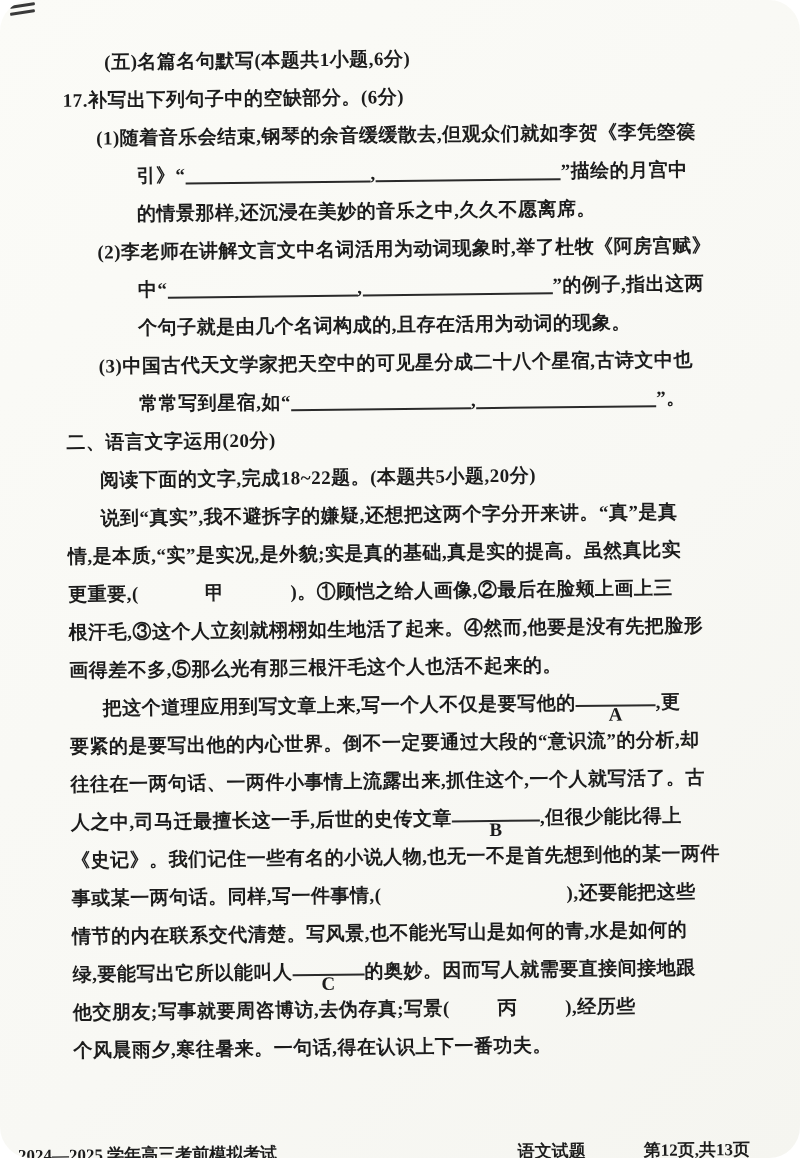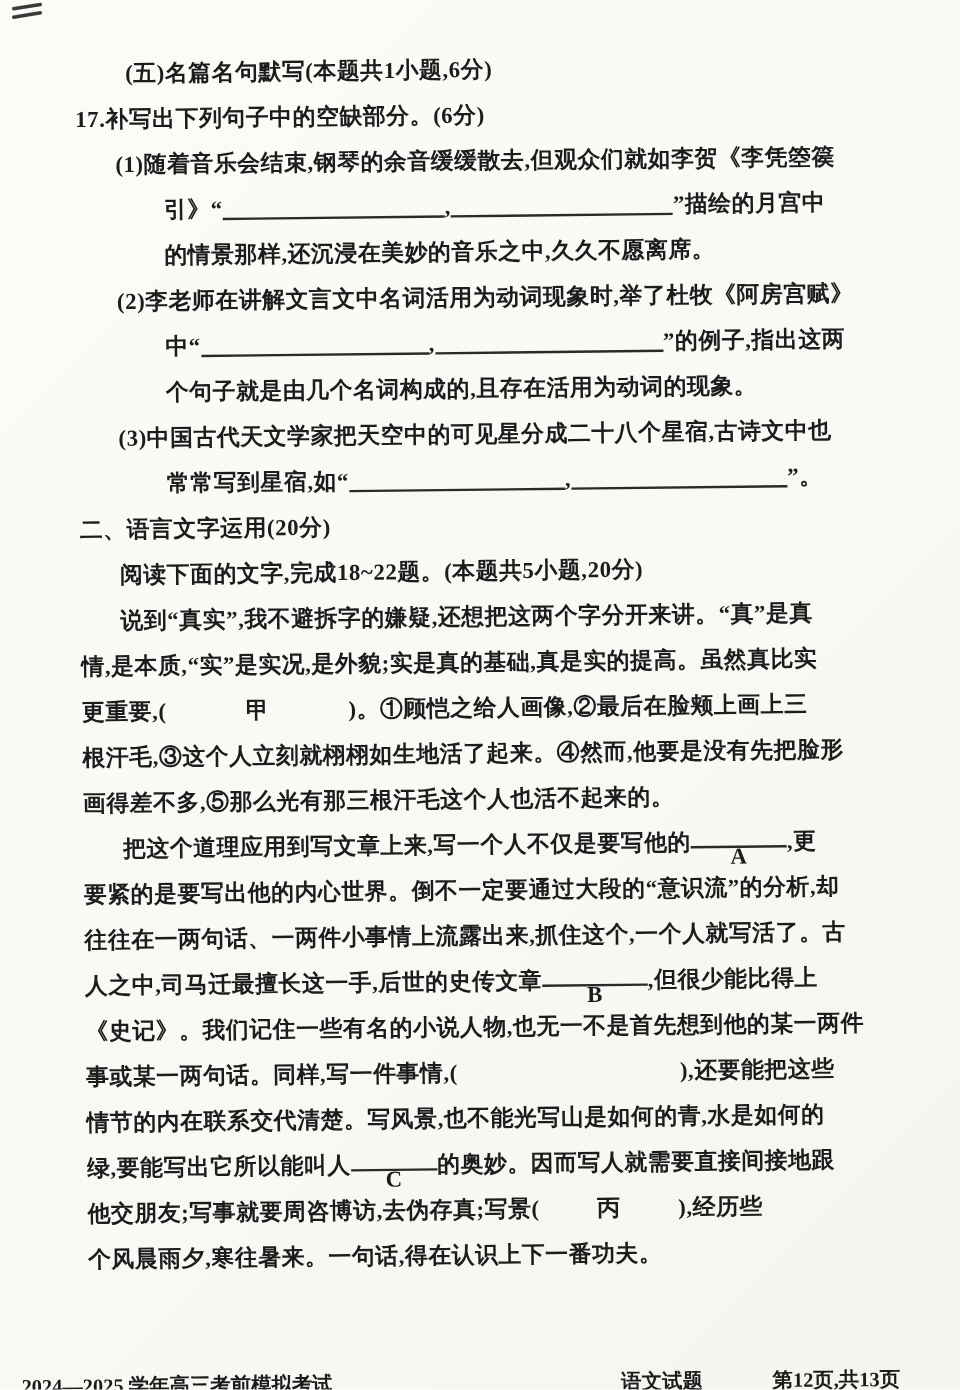--- a/index.html
+++ b/index.html
@@ -2,21 +2,21 @@
 <html><head>
 <meta charset="utf-8">
 <style>
   * { margin:0; padding:0; box-sizing:border-box; }
   html,body { width:800px; height:1158px; }
   body { font-family:"Liberation Serif","DejaVu Serif",serif; }
 
   .page {
     position:relative; width:800px; height:1158px;
     background:linear-gradient(135deg,#fbfbf7 0%,#f8f8f4 60%,#f5f5f0 100%);
-    overflow:hidden; color:#1c1c1c;
+    overflow:hidden; color:#1c1c1c;border-radius:31px;
   }
 
   
   .artifact { position:absolute; left:10px; top:3px; width:28px; height:14px; }
   .artifact::before,.artifact::after {
     content:""; position:absolute; left:0; width:25px; height:3px;
     background:#3a3a3a; transform:rotate(-9deg); border-radius:1px;
   }
   .artifact::before { top:1px; } .artifact::after { top:8px; }
 

